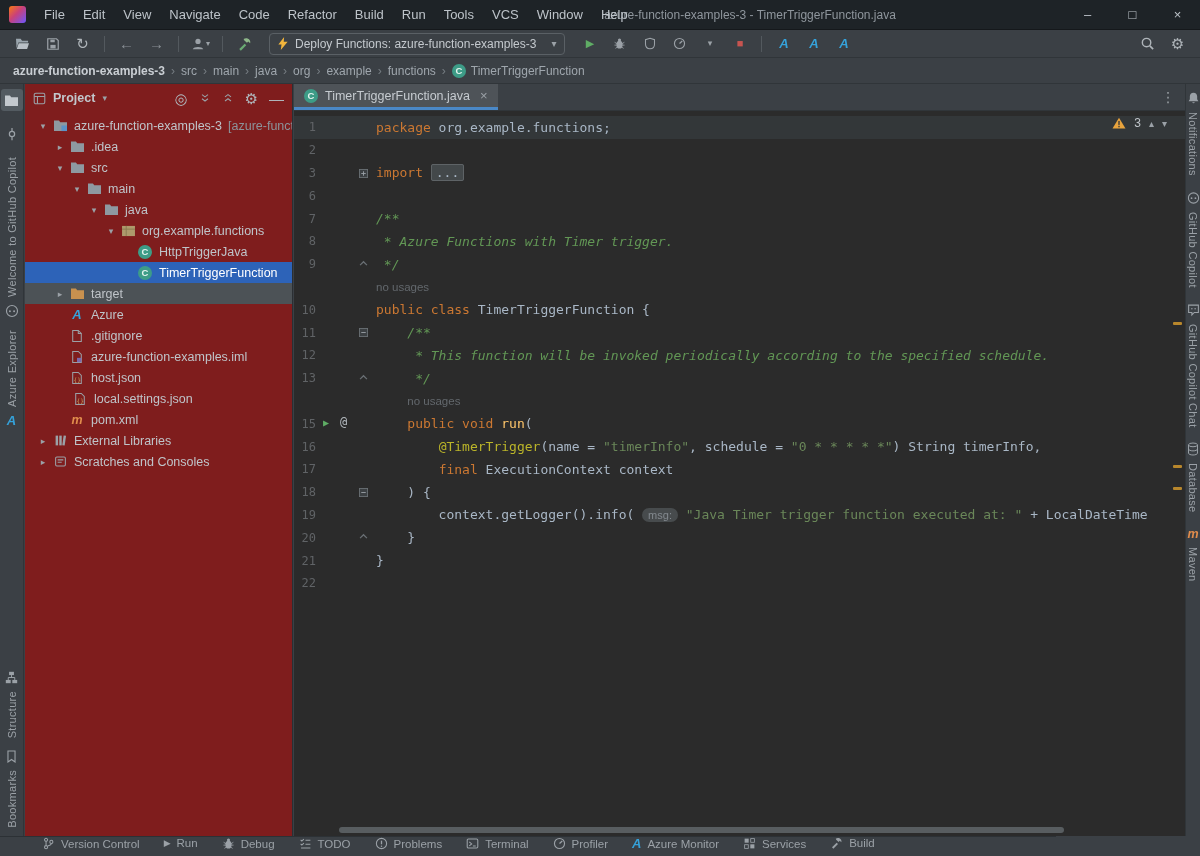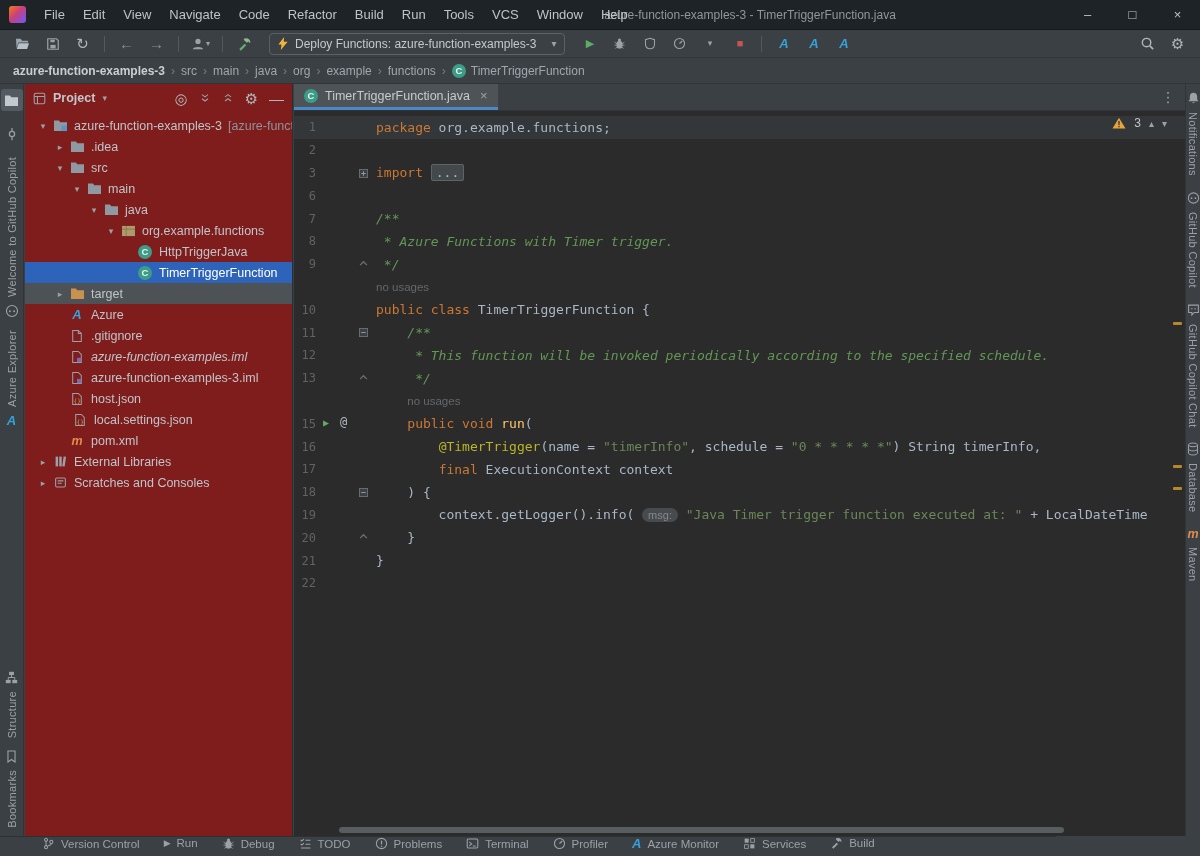--- a/index.html
+++ b/index.html
@@ -459,39 +459,29 @@
       <div class="tree-row" style="padding-left: 27px;">
         <span class="chev-sp"></span>
         <span class="tree-ic">
           <svg width="12" height="14" viewBox="0 0 14 16">
             <path d="M2 1.5h6.5L12 5v9.5H2z" fill="none" stroke="#9BA1A7" stroke-width="1.2"></path>
             <path d="M8.5 1.5V5H12" fill="none" stroke="#9BA1A7" stroke-width="1.2"></path>
           </svg>
         </span>
         <span class="tree-label">.gitignore</span>
       </div>
-      <div class="tree-row" style="padding-left: 27px; font-style: italic;">
+      <div class="tree-row" style="padding-left: 27px;">
         <span class="chev-sp"></span>
         <span class="tree-ic">
           <svg width="12" height="14" viewBox="0 0 14 16">
             <path d="M2 1.5h6.5L12 5v9.5H2z" fill="none" stroke="#9BA1A7" stroke-width="1.2"></path>
             <rect x="7" y="9" width="5" height="5" fill="#7B68AE"></rect>
           </svg>
         </span>
         <span class="tree-label">azure-function-examples.iml</span>
-      </div>
-      <div class="tree-row" style="padding-left: 27px;">
-        <span class="chev-sp"></span>
-        <span class="tree-ic">
-          <svg width="12" height="14" viewBox="0 0 14 16">
-            <path d="M2 1.5h6.5L12 5v9.5H2z" fill="none" stroke="#9BA1A7" stroke-width="1.2"></path>
-            <rect x="7" y="9" width="5" height="5" fill="#7B68AE"></rect>
-          </svg>
-        </span>
-        <span class="tree-label">azure-function-examples-3.iml</span>
       </div>
       <div class="tree-row" style="padding-left: 27px;">
         <span class="chev-sp"></span>
         <span class="tree-ic">
           <svg width="12" height="14" viewBox="0 0 14 16">
             <path d="M2 1.5h6.5L12 5v9.5H2z" fill="none" stroke="#9BA1A7" stroke-width="1.2"></path>
             <text x="3" y="12.5" font-size="7" fill="#C9A45C" font-family="monospace">{}</text>
           </svg>
         </span>
         <span class="tree-label">host.json</span>

